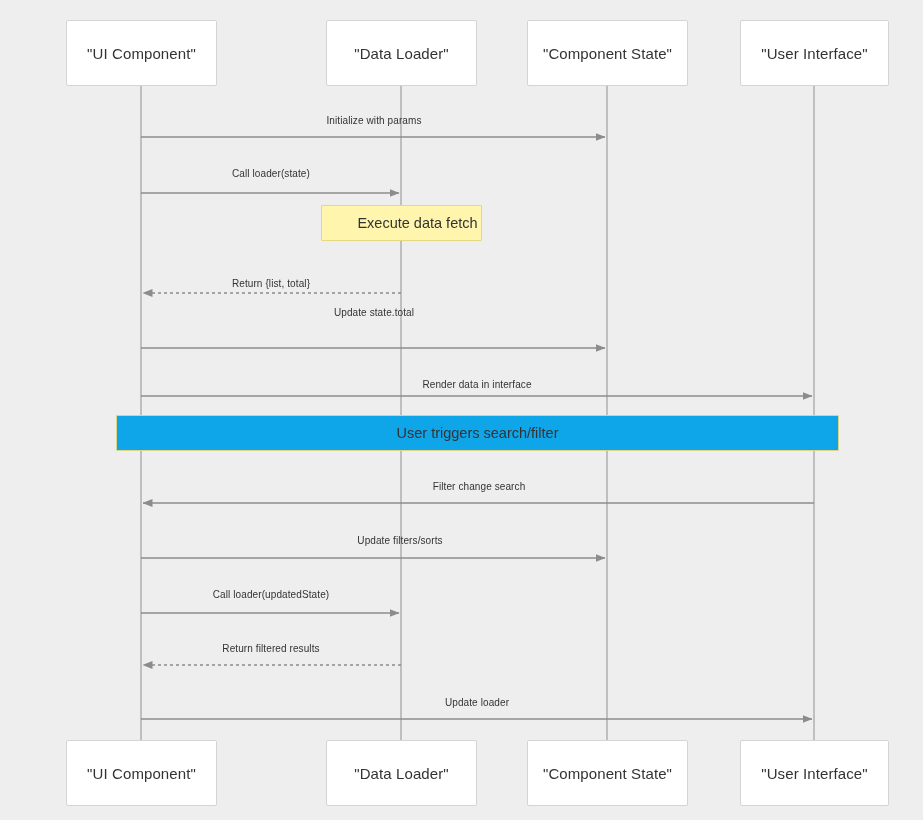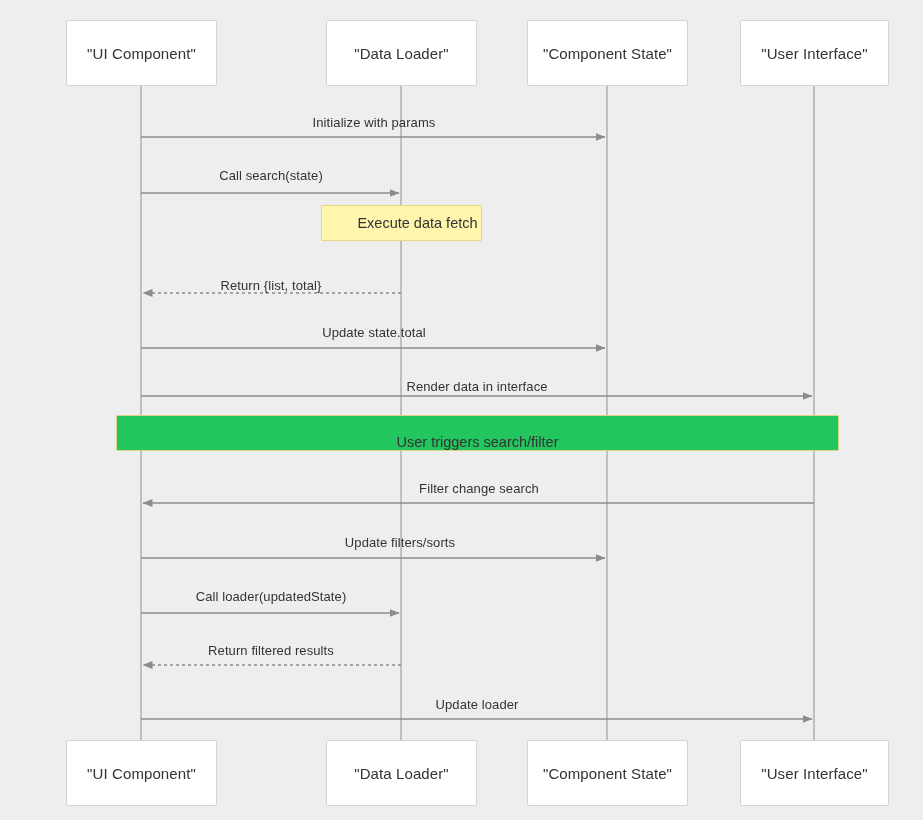--- a/index.html
+++ b/index.html
@@ -41,21 +41,21 @@
   }
   .participant-label {
     font-size: 15px;
     color: #333333;
     white-space: nowrap;
     letter-spacing: 0.1px;
   }
   
   .msg-label {
     position: absolute;
-    font-size: 13px;
+    font-size: 10px;
     color: #333333;
     white-space: nowrap;
     transform: translateX(-50%);
     letter-spacing: 0.1px;
   }
   
   .note-box {
     position: absolute;
     background: #fff5ad;
     border: 1px solid #e3d97e;
@@ -66,25 +66,25 @@
     border-radius: 1px;
   }
   .note-label {
     font-size: 14.5px;
     color: #333333;
     white-space: nowrap;
   }
   
   .banner-box {
     position: absolute;
-    background: #22c55e;
+    background: #0ea5e9;
     border: 1px solid #ddd38a;
     box-sizing: border-box;
     display: flex;
-    align-items: flex-end;
+    align-items: center;
     justify-content: center;
     border-radius: 1px;
   }
   .banner-label {
     font-size: 14.5px;
     color: #333333;
     white-space: nowrap;
   }
 </style>
 </head>
@@ -131,23 +131,23 @@
       <div class="participant-box" style="left: 527px; top: 20px; width: 161px; height: 66px;">
         <span class="participant-label">"Component State"</span>
       </div>
       <div class="participant-box" style="left: 740px; top: 20px; width: 149px; height: 66px;">
         <span class="participant-label">"User Interface"</span>
       </div>
     </div>
 
   <div id="message-labels">
       <div class="msg-label" style="left: 374px; top: 115px;">Initialize with params</div>
-      <div class="msg-label" style="left: 271px; top: 168px;">Call search(state)</div>
+      <div class="msg-label" style="left: 271px; top: 168px;">Call loader(state)</div>
       <div class="msg-label" style="left: 271px; top: 270px; margin-top: 8px;">Return {list, total}</div>
-      <div class="msg-label" style="left: 374px; top: 325px;">Update state.total</div>
+      <div class="msg-label" style="left: 374px; top: 307px;">Update state.total</div>
       <div class="msg-label" style="left: 477px; top: 379px;">Render data in interface</div>
       <div class="msg-label" style="left: 479px; top: 481px;">Filter change search</div>
       <div class="msg-label" style="left: 374px; top: 535px; margin-left: 26px;">Update filters/sorts</div>
       <div class="msg-label" style="left: 271px; top: 589px;">Call loader(updatedState)</div>
       <div class="msg-label" style="left: 271px; top: 643px;">Return filtered results</div>
       <div class="msg-label" style="left: 477px; top: 697px;">Update loader</div>
     </div>
 
   <div id="notes-layer">
       <div class="note-box" style="left: 321px; top: 205px; width: 161px; height: 36px; padding-left: 32px;">

